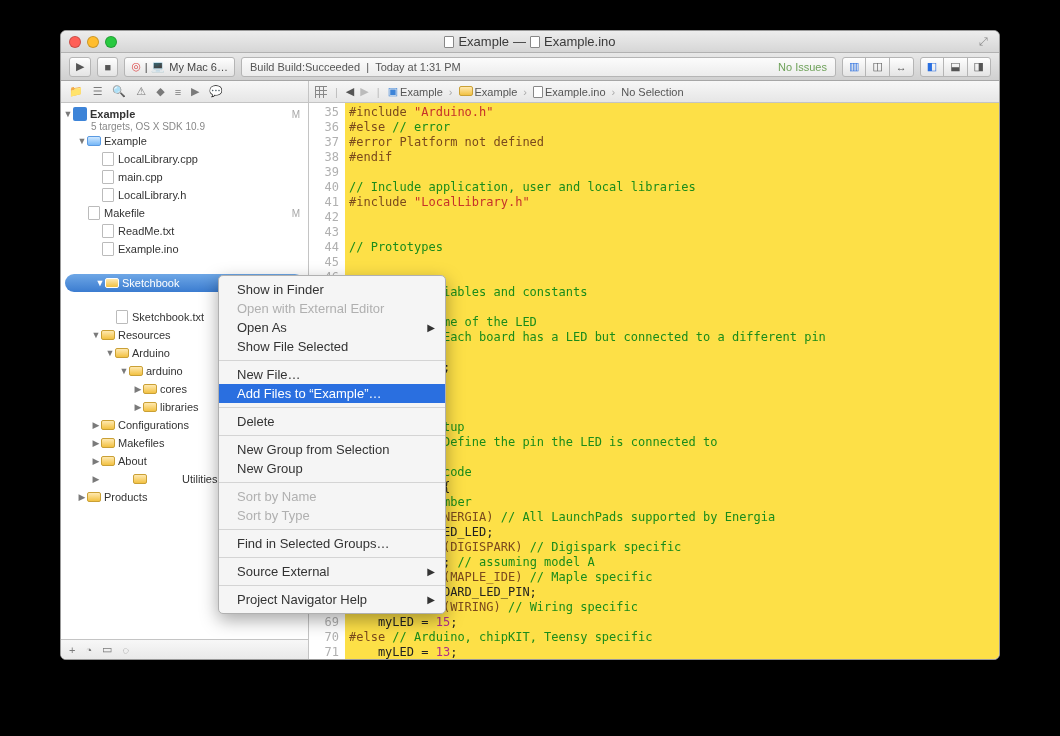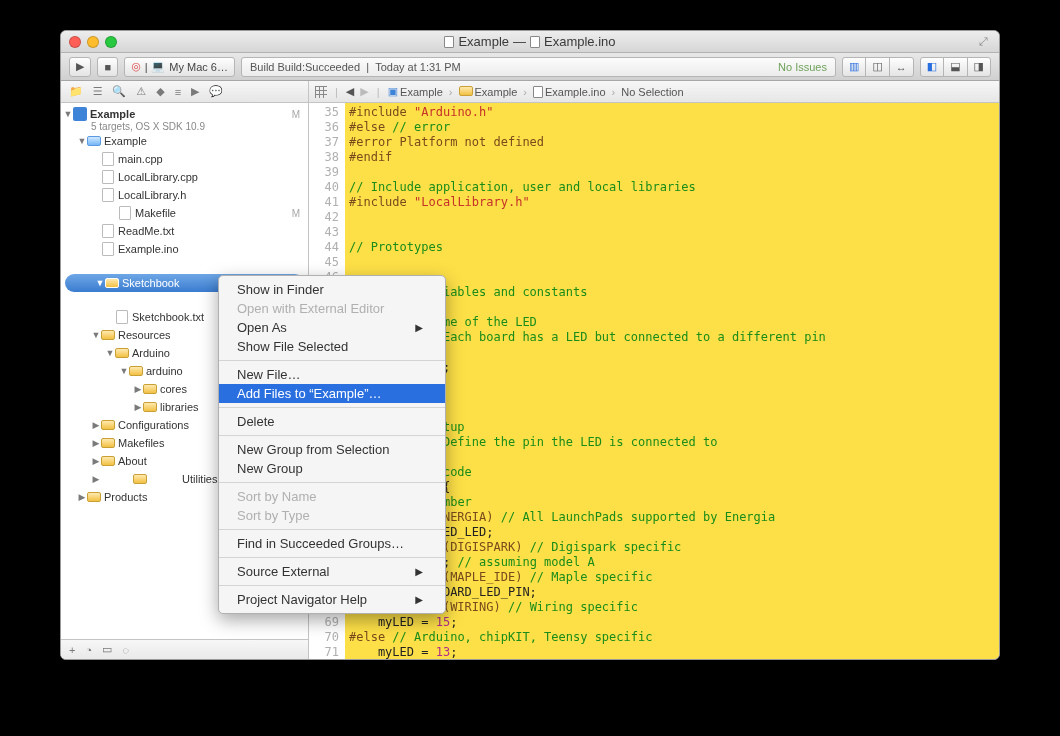--- a/index.html
+++ b/index.html
@@ -151,21 +151,21 @@
     left:218px; top:275px;
     width:228px;
     background:#f5f5f5;
     border:1px solid #b0b0b0;
     border-radius:5px;
     box-shadow: 0 6px 18px rgba(0,0,0,0.35);
     padding:4px 0;
     font-size:13px;
     color:#333;
   }
-  .mi { padding:2px 22px 2px 18px; display:flex; align-items:center;}
+  .mi { padding:2px 10px 2px 18px; display:flex; align-items:center;}
   .mi.dis { color:#b0b0b0; }
   .mi.sel { background:#2a6fe0; color:#fff;}
   .mi .sub{ margin-left:auto; font-size:10px;}
   .msep { height:1px; background:#d4d4d4; margin:4px 0;}
   .miniicon{width:14px;height:11px;display:inline-block;vertical-align:middle;}
   .miniicon.doc{background:#fff;border:1px solid #888;border-radius:1px;width:10px;height:12px;}
   .grid-icon{width:12px;height:12px;display:inline-block;background:
     repeating-linear-gradient(#888 0 1px, transparent 1px 4px),
     repeating-linear-gradient(90deg,#888 0 1px, transparent 1px 4px);}
 </style>
@@ -263,37 +263,37 @@
     <span class="ficon">
               <span class="folder "></span>
             </span>
     <span>Example</span>
     </div>
           <div class="row" style="padding-left: 30px;">
             <span class="disc none"></span>
     <span class="ficon">
               <span class="filei"></span>
             </span>
+    <span>LocalLibrary.cpp</span>
+    </div>
+          <div class="row" style="padding-left: 30px;">
+            <span class="disc none"></span>
+    <span class="ficon">
+              <span class="filei"></span>
+            </span>
     <span>main.cpp</span>
     </div>
           <div class="row" style="padding-left: 30px;">
             <span class="disc none"></span>
     <span class="ficon">
               <span class="filei"></span>
             </span>
-    <span>LocalLibrary.cpp</span>
-    </div>
-          <div class="row" style="padding-left: 30px;">
-            <span class="disc none"></span>
-    <span class="ficon">
-              <span class="filei"></span>
-            </span>
     <span>LocalLibrary.h</span>
     </div>
-          <div class="row" style="padding-left: 47px;">
+          <div class="row" style="padding-left: 16px;">
             <span class="disc none"></span>
     <span class="ficon">
               <span class="filei"></span>
             </span>
     <span>Makefile</span>
     <span class="mdot">M</span>
           </div>
           <div class="row" style="padding-left: 30px;">
             <span class="disc none"></span>
     <span class="ficon">
@@ -480,21 +480,21 @@
     </div>
     <div class="msep"></div>
     <div class="mi dis">
       <span>Sort by Name</span>
     </div>
     <div class="mi dis">
       <span>Sort by Type</span>
     </div>
     <div class="msep"></div>
     <div class="mi">
-      <span>Find in Succeeded Groups…</span>
+      <span>Find in Selected Groups…</span>
     </div>
     <div class="msep"></div>
     <div class="mi">
       <span>Source External</span>
       <span class="sub">▶</span>
     </div>
     <div class="msep"></div>
     <div class="mi">
       <span>Project Navigator Help</span>
       <span class="sub">▶</span>

